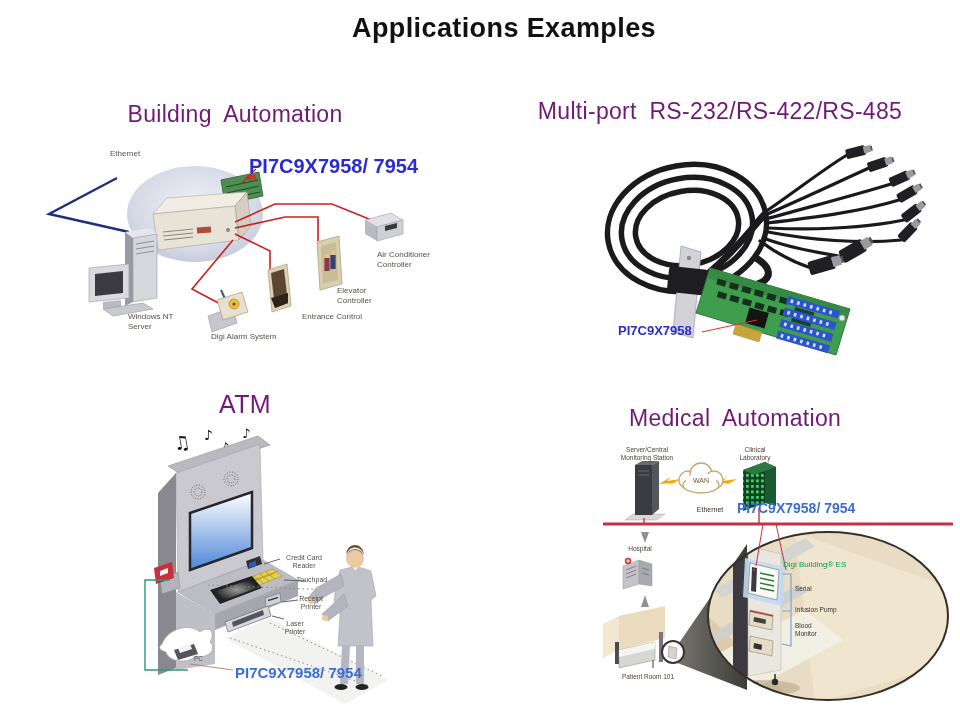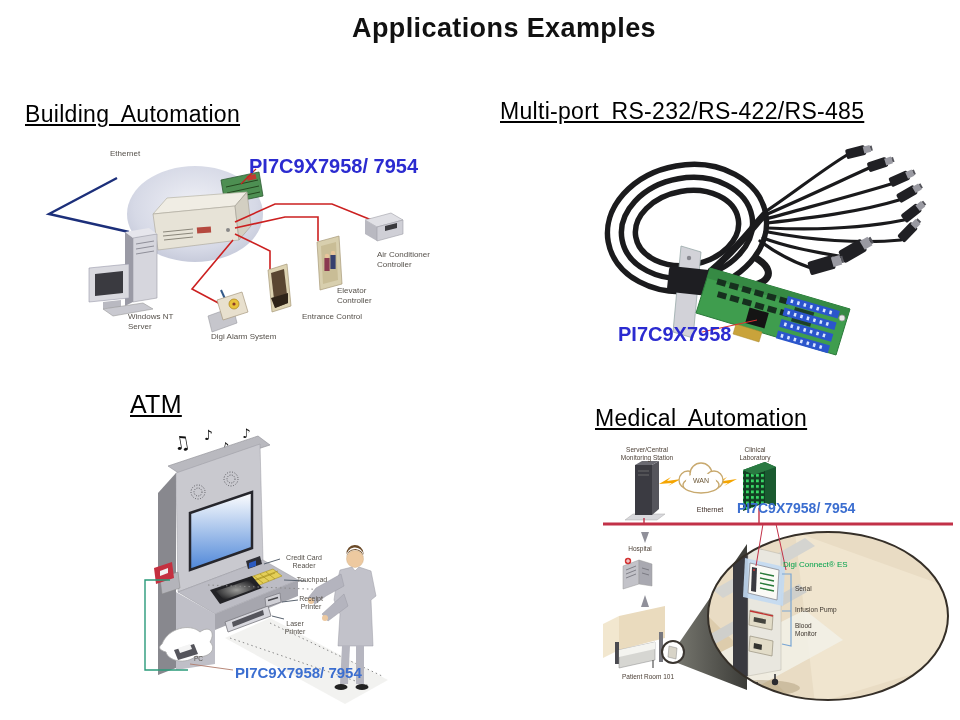--- a/index.html
+++ b/index.html
@@ -1,21 +1,21 @@
 <!DOCTYPE html>
 <html style="--part_blue_dark: #2b2bd0; --part_blue_light: #3b6ed0; --wire_red: #cc2020; --ethernet_red: #c23148; --ethernet_blue: #1c2f7a; --digi_green: #00a14b; --pcb_green: #3f9d4e; --label_gray: #55504a;"><head>
 <meta charset="utf-8">
 <style>
   html,body{margin:0;padding:0;background:#fff;}
   .slide{position:relative;width:960px;height:720px;background:#ffffff;overflow:hidden;
          font-family:"Liberation Sans","DejaVu Sans",sans-serif;}
   .title{position:absolute;left:0;right:0;top:13px;text-align:center;
          font-size:27px;font-weight:bold;color:#111;letter-spacing:.4px;margin-left:48px;}
-  .heading{position:absolute;color:#000000;font-size:23px;text-align:left;
-           word-spacing:6px;letter-spacing:.3px;white-space:nowrap;text-decoration:underline;}
+  .heading{position:absolute;color:#701a75;font-size:23px;text-align:center;
+           word-spacing:6px;letter-spacing:.3px;white-space:nowrap;}
   .h-building{left:25px;top:101px;width:420px;}
   .h-multiport{left:500px;top:98px;width:440px;}
   .h-atm{left:130px;top:390px;width:230px;font-size:25px;}
   .h-medical{left:595px;top:405px;width:280px;}
   .section{position:absolute;}
   .sec-building{left:25px;top:140px;width:440px;height:225px;}
   .sec-multiport{left:560px;top:140px;width:395px;height:245px;}
   .sec-atm{left:130px;top:418px;width:335px;height:295px;}
   .sec-medical{left:595px;top:440px;width:365px;height:268px;}
   .section svg{position:absolute;left:0;top:0;width:100%;height:100%;}
@@ -208,21 +208,21 @@
           <rect x="0" y="24" width="54" height="8" fill="#2b55cc"></rect>
             <line x1="4" y1="28" x2="50" y2="28" stroke="#d9e4ff" stroke-width="3.5" stroke-dasharray="2.5,4.2"></line>
           <rect x="0" y="36" width="54" height="8" fill="#2b55cc"></rect>
             <line x1="4" y1="40" x2="50" y2="40" stroke="#d9e4ff" stroke-width="3.5" stroke-dasharray="2.5,4.2"></line>
         </g>
         <polygon points="176,184 202,192 199,202 173,194" fill="#c9a33b" stroke="#a8862a" stroke-width="0.5"></polygon>
         <circle cx="282" cy="178" r="3" fill="#e8e8e8" stroke="#999" stroke-width="0.8"></circle>
         <line x1="142" y1="192" x2="197" y2="180" stroke="#e03030" stroke-width="1"></line>
       </g>
     </svg>
-    <div class="part part-dark" style="left:58px;top:183px;font-size:20px;">PI7C9X7958</div>
+    <div class="part part-dark" style="left:58px;top:183px;font-size:13px;">PI7C9X7958</div>
   </div>
 
   <div class="section sec-atm">
     <svg viewBox="0 0 335 295">
       <defs>
         <linearGradient id="aScr" x1="0" y1="0" x2="0" y2="1">
           <stop offset="0%" stop-color="#ffffff"></stop>
             <stop offset="100%" stop-color="#4d86d8"></stop>
         </linearGradient>
         <radialGradient id="aPad" cx="50%" cy="50%" r="55%">
@@ -446,20 +446,20 @@
     </svg>
     <div class="dlab c tiny" style="left:2px;top:6px;width:100px;color:#4a3e34;">Server/Central
 Monitoring Station</div>
     <div class="dlab c tiny" style="left:130px;top:6px;width:60px;color:#4a3e34;">Clinical
 Laboratory</div>
     <div class="dlab c" style="left:91px;top:37px;width:30px;font-size:7px;color:#6b5635;">WAN</div>
     <div class="dlab c" style="left:95px;top:66px;width:40px;font-size:7px;color:#3f2f28;">Ethernet</div>
     <div class="part part-light" style="left:142px;top:60px;font-size:14px;">PI7C9X7958/ 7954</div>
     <div class="dlab c tiny" style="left:15px;top:105px;width:60px;color:#4a3e34;">Hospital</div>
     <div class="dlab c tiny" style="left:8px;top:233px;width:90px;color:#4a3e34;">Patient Room 101</div>
-    <div class="dlab green-lab" style="left:188px;top:120px;font-size:8px;">Digi Connect® ES</div>
+    <div class="dlab green-lab" style="left:188px;top:120px;font-size:8px;">Digi Building® ES</div>
     <div class="dlab tiny" style="left:200px;top:145px;color:#3a332c;">Serial</div>
     <div class="dlab tiny" style="left:200px;top:166px;color:#3a332c;">Infusion Pump</div>
     <div class="dlab tiny" style="left:200px;top:182px;color:#3a332c;">Blood
 Monitor</div>
   </div>
 
 </div>
 
 </body></html>

